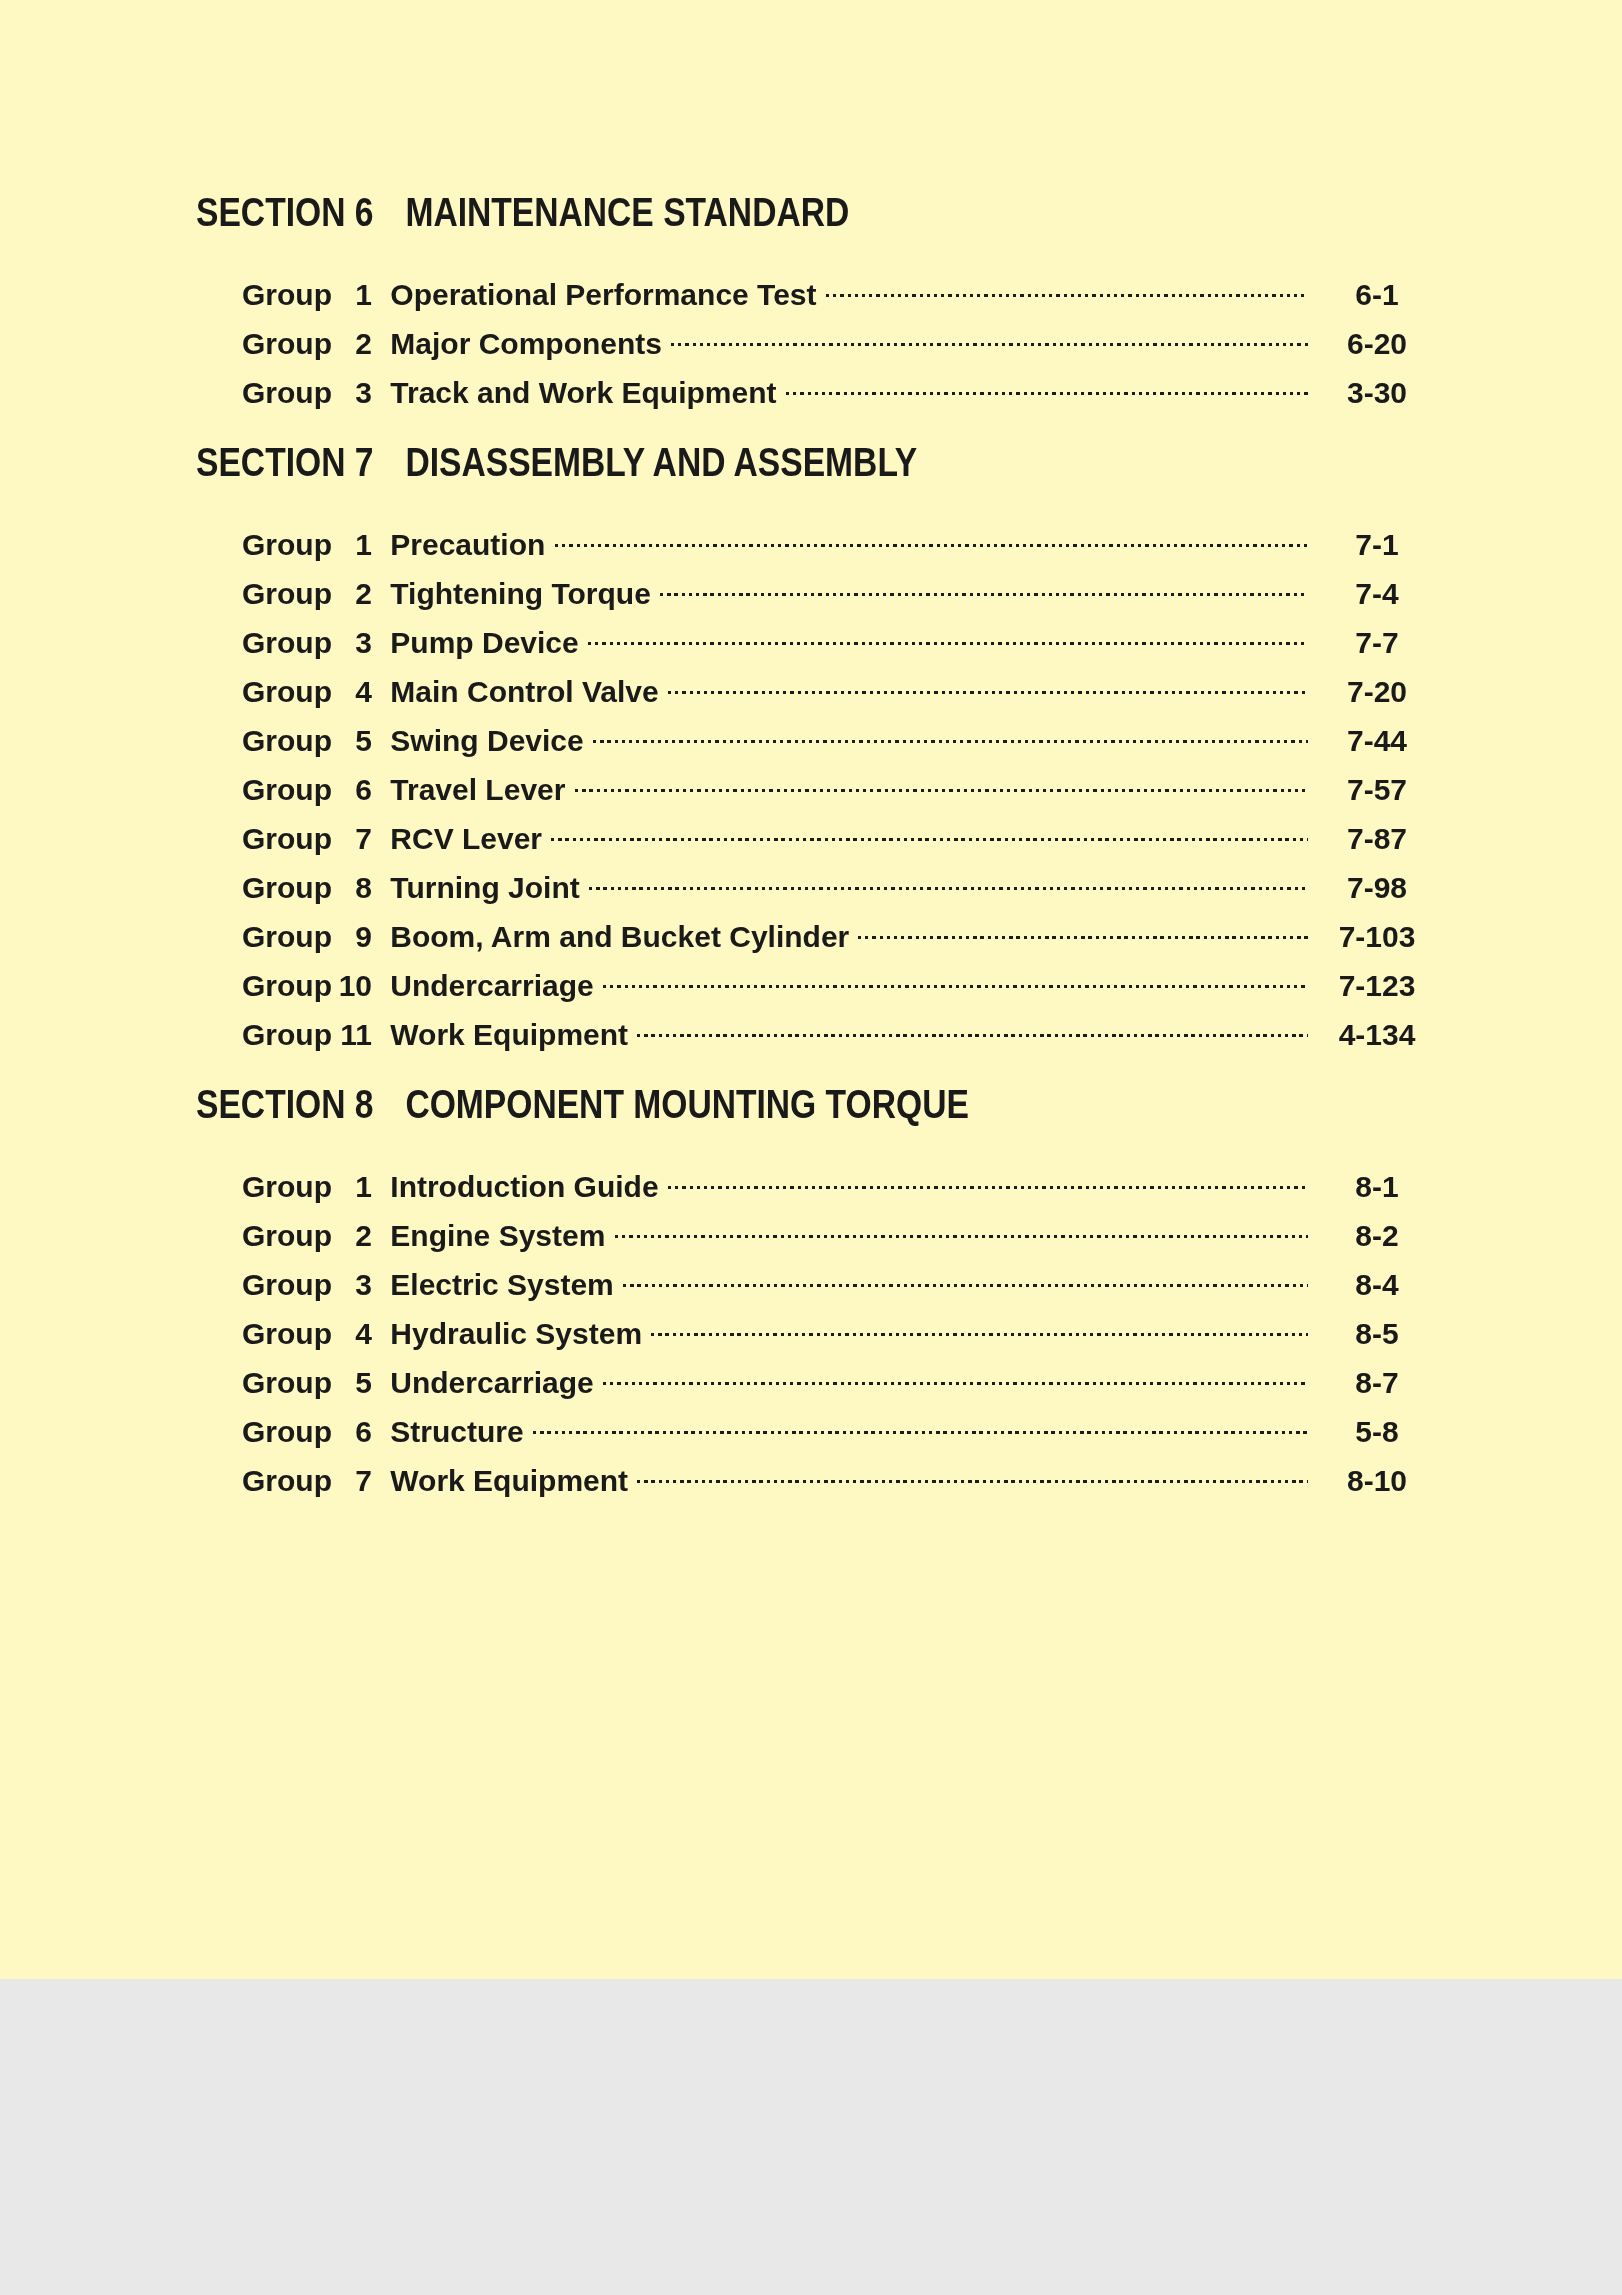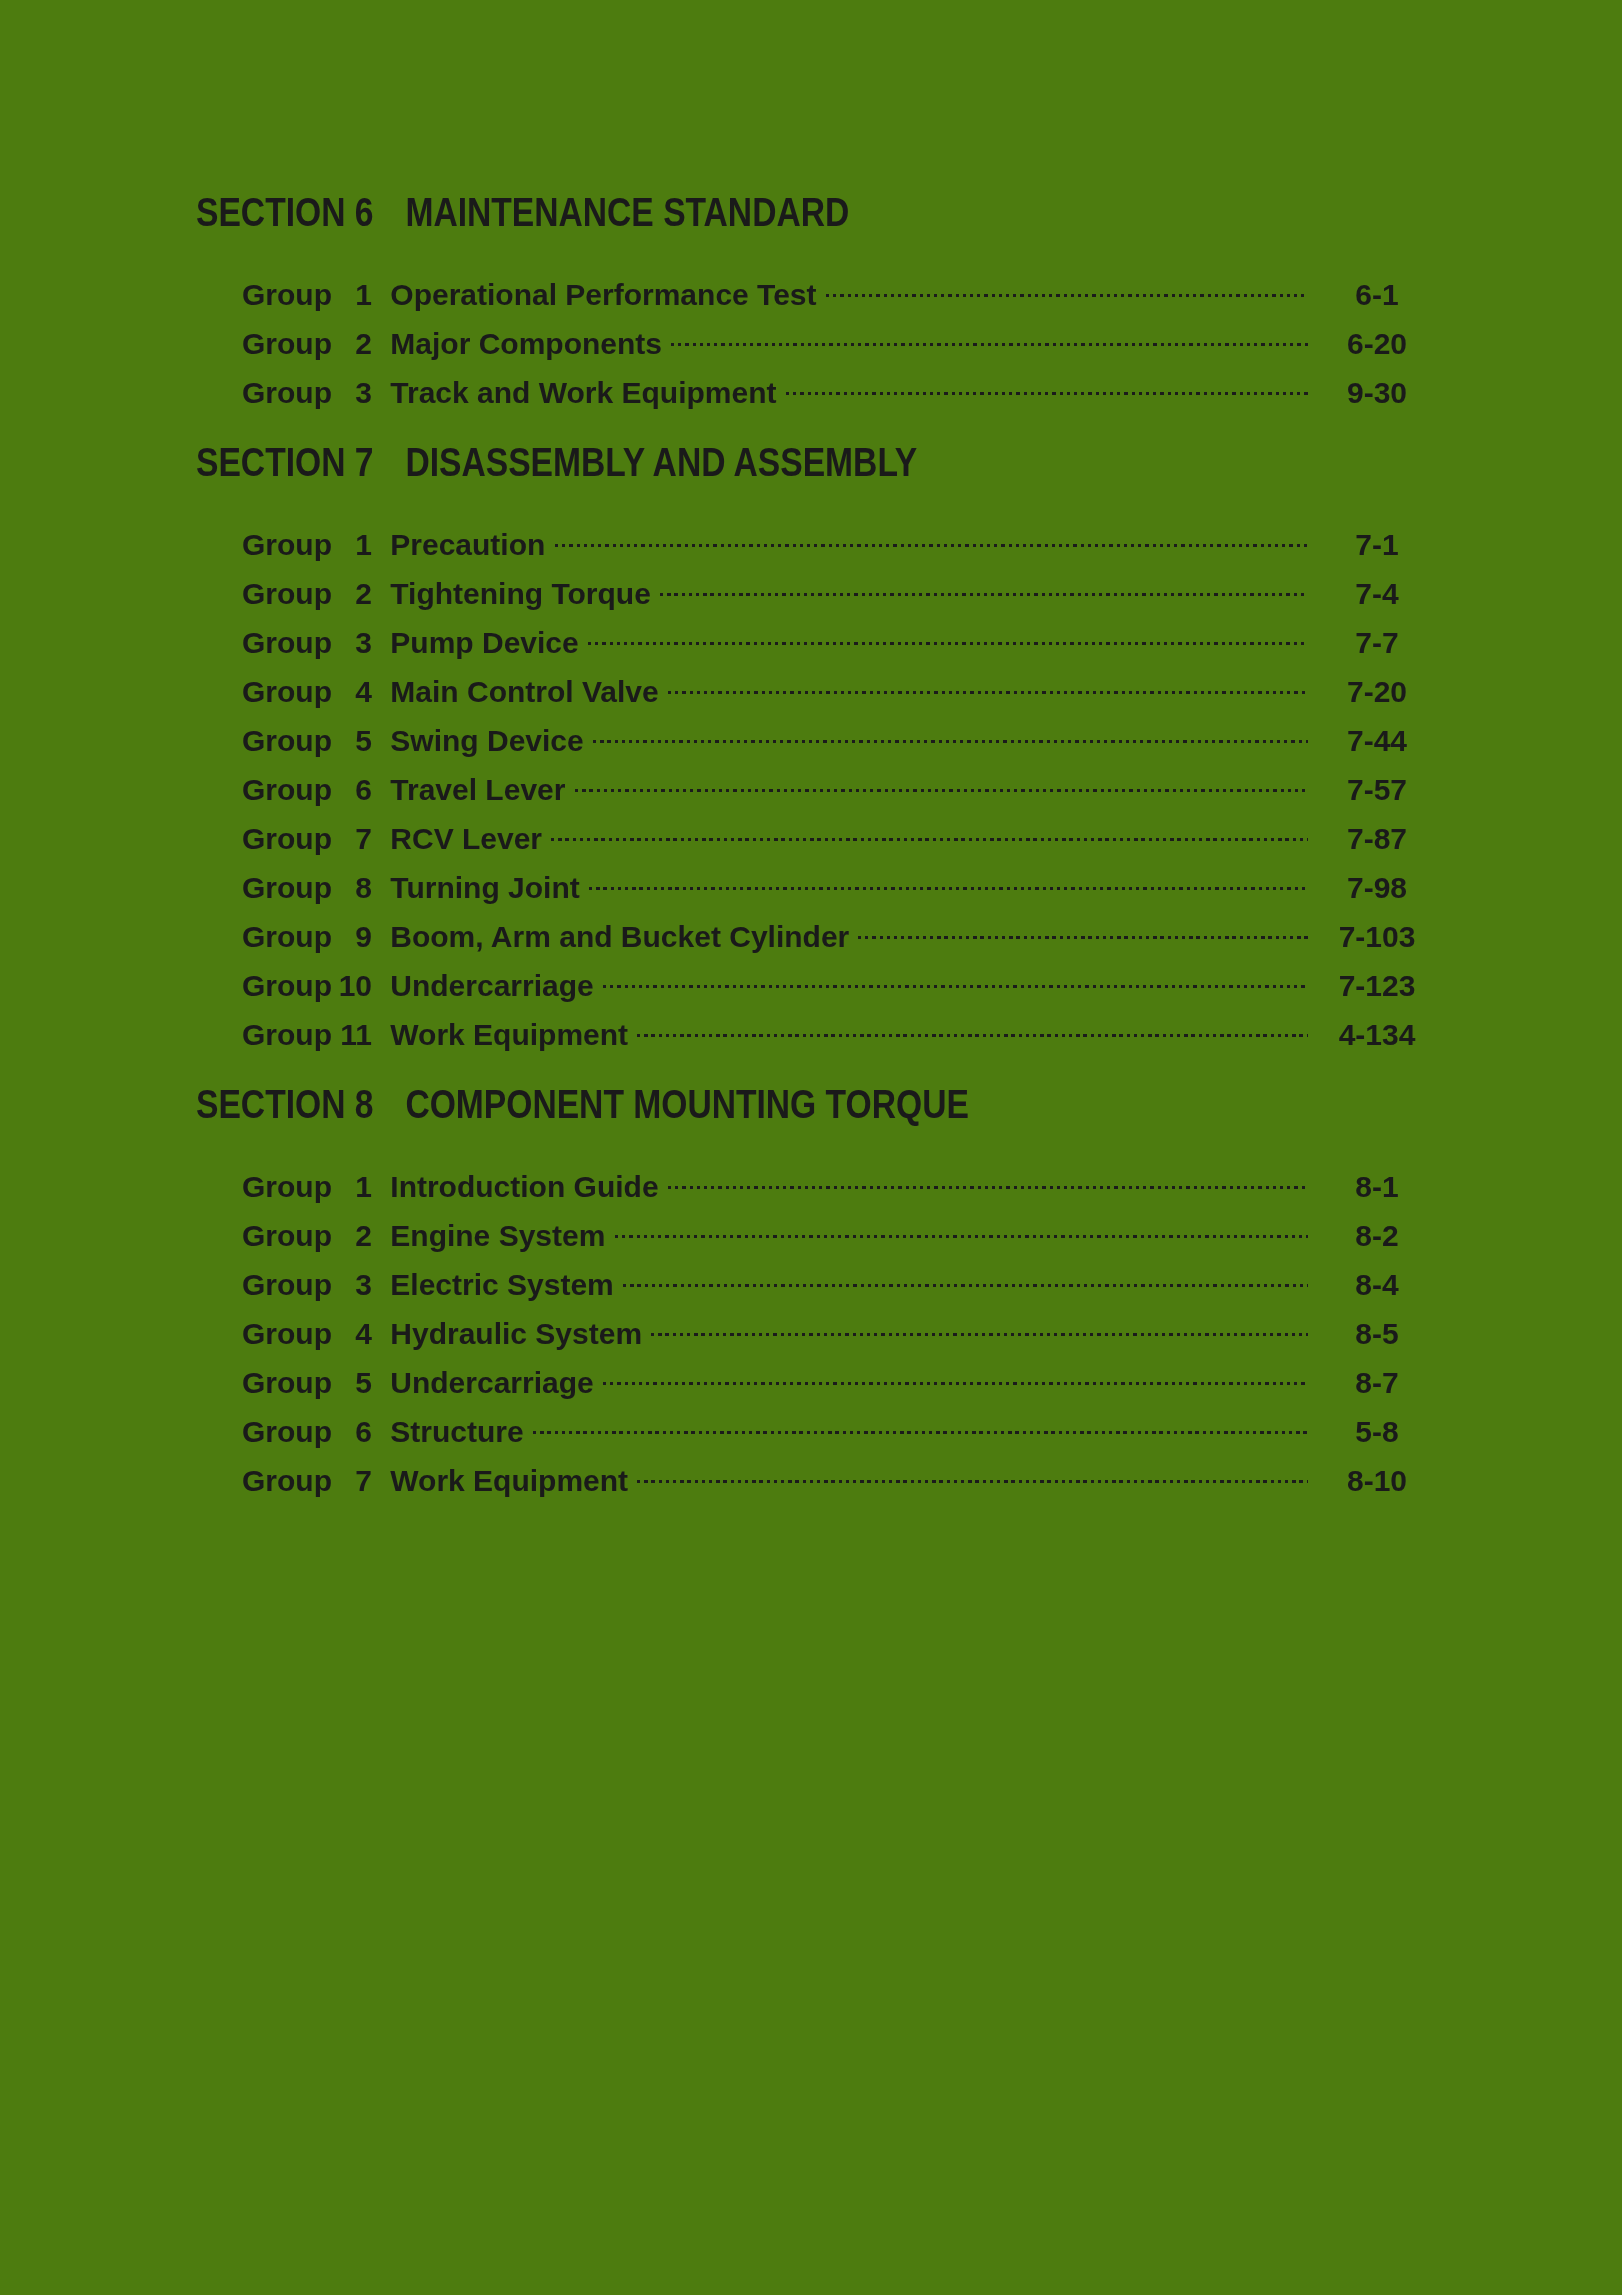--- a/index.html
+++ b/index.html
@@ -1,20 +1,20 @@
 <!DOCTYPE html>
 <html style="font-size:10.5px"><head>
 <meta charset="utf-8">
 <style>
   html, body { margin: 0; padding: 0; background: #e8e8e8; }
   .page {
     position: relative;
     width: 1623px;
-    height: 2295px;
-    background: #4d7c0f;
+    height: 1979px;
+    background: #fef9c3;
     font-family: "Liberation Sans", "DejaVu Sans", sans-serif;
     color: #1a1a1a;
     overflow: hidden;
   }
   .content {
     position: absolute;
     left: 196px;
     top: 187px;
     width: 1230px;
   }
@@ -87,21 +87,21 @@
           <span class="grp-no">2</span>
           <span class="grp-title">Major Components</span>
           <span class="leader"></span>
           <span class="page-no">6-20</span>
         </div>
         <div class="toc-row">
           <span class="grp-word">Group</span>
           <span class="grp-no">3</span>
           <span class="grp-title">Track and Work Equipment</span>
           <span class="leader"></span>
-          <span class="page-no">9-30</span>
+          <span class="page-no">3-30</span>
         </div>
       </div>
     </div>
 
     <div class="toc-section">
       <div class="section-title">
         <span class="sec-label">SECTION 7</span>
         <span class="sec-name">DISASSEMBLY AND ASSEMBLY</span>
       </div>
       <div class="rows">

